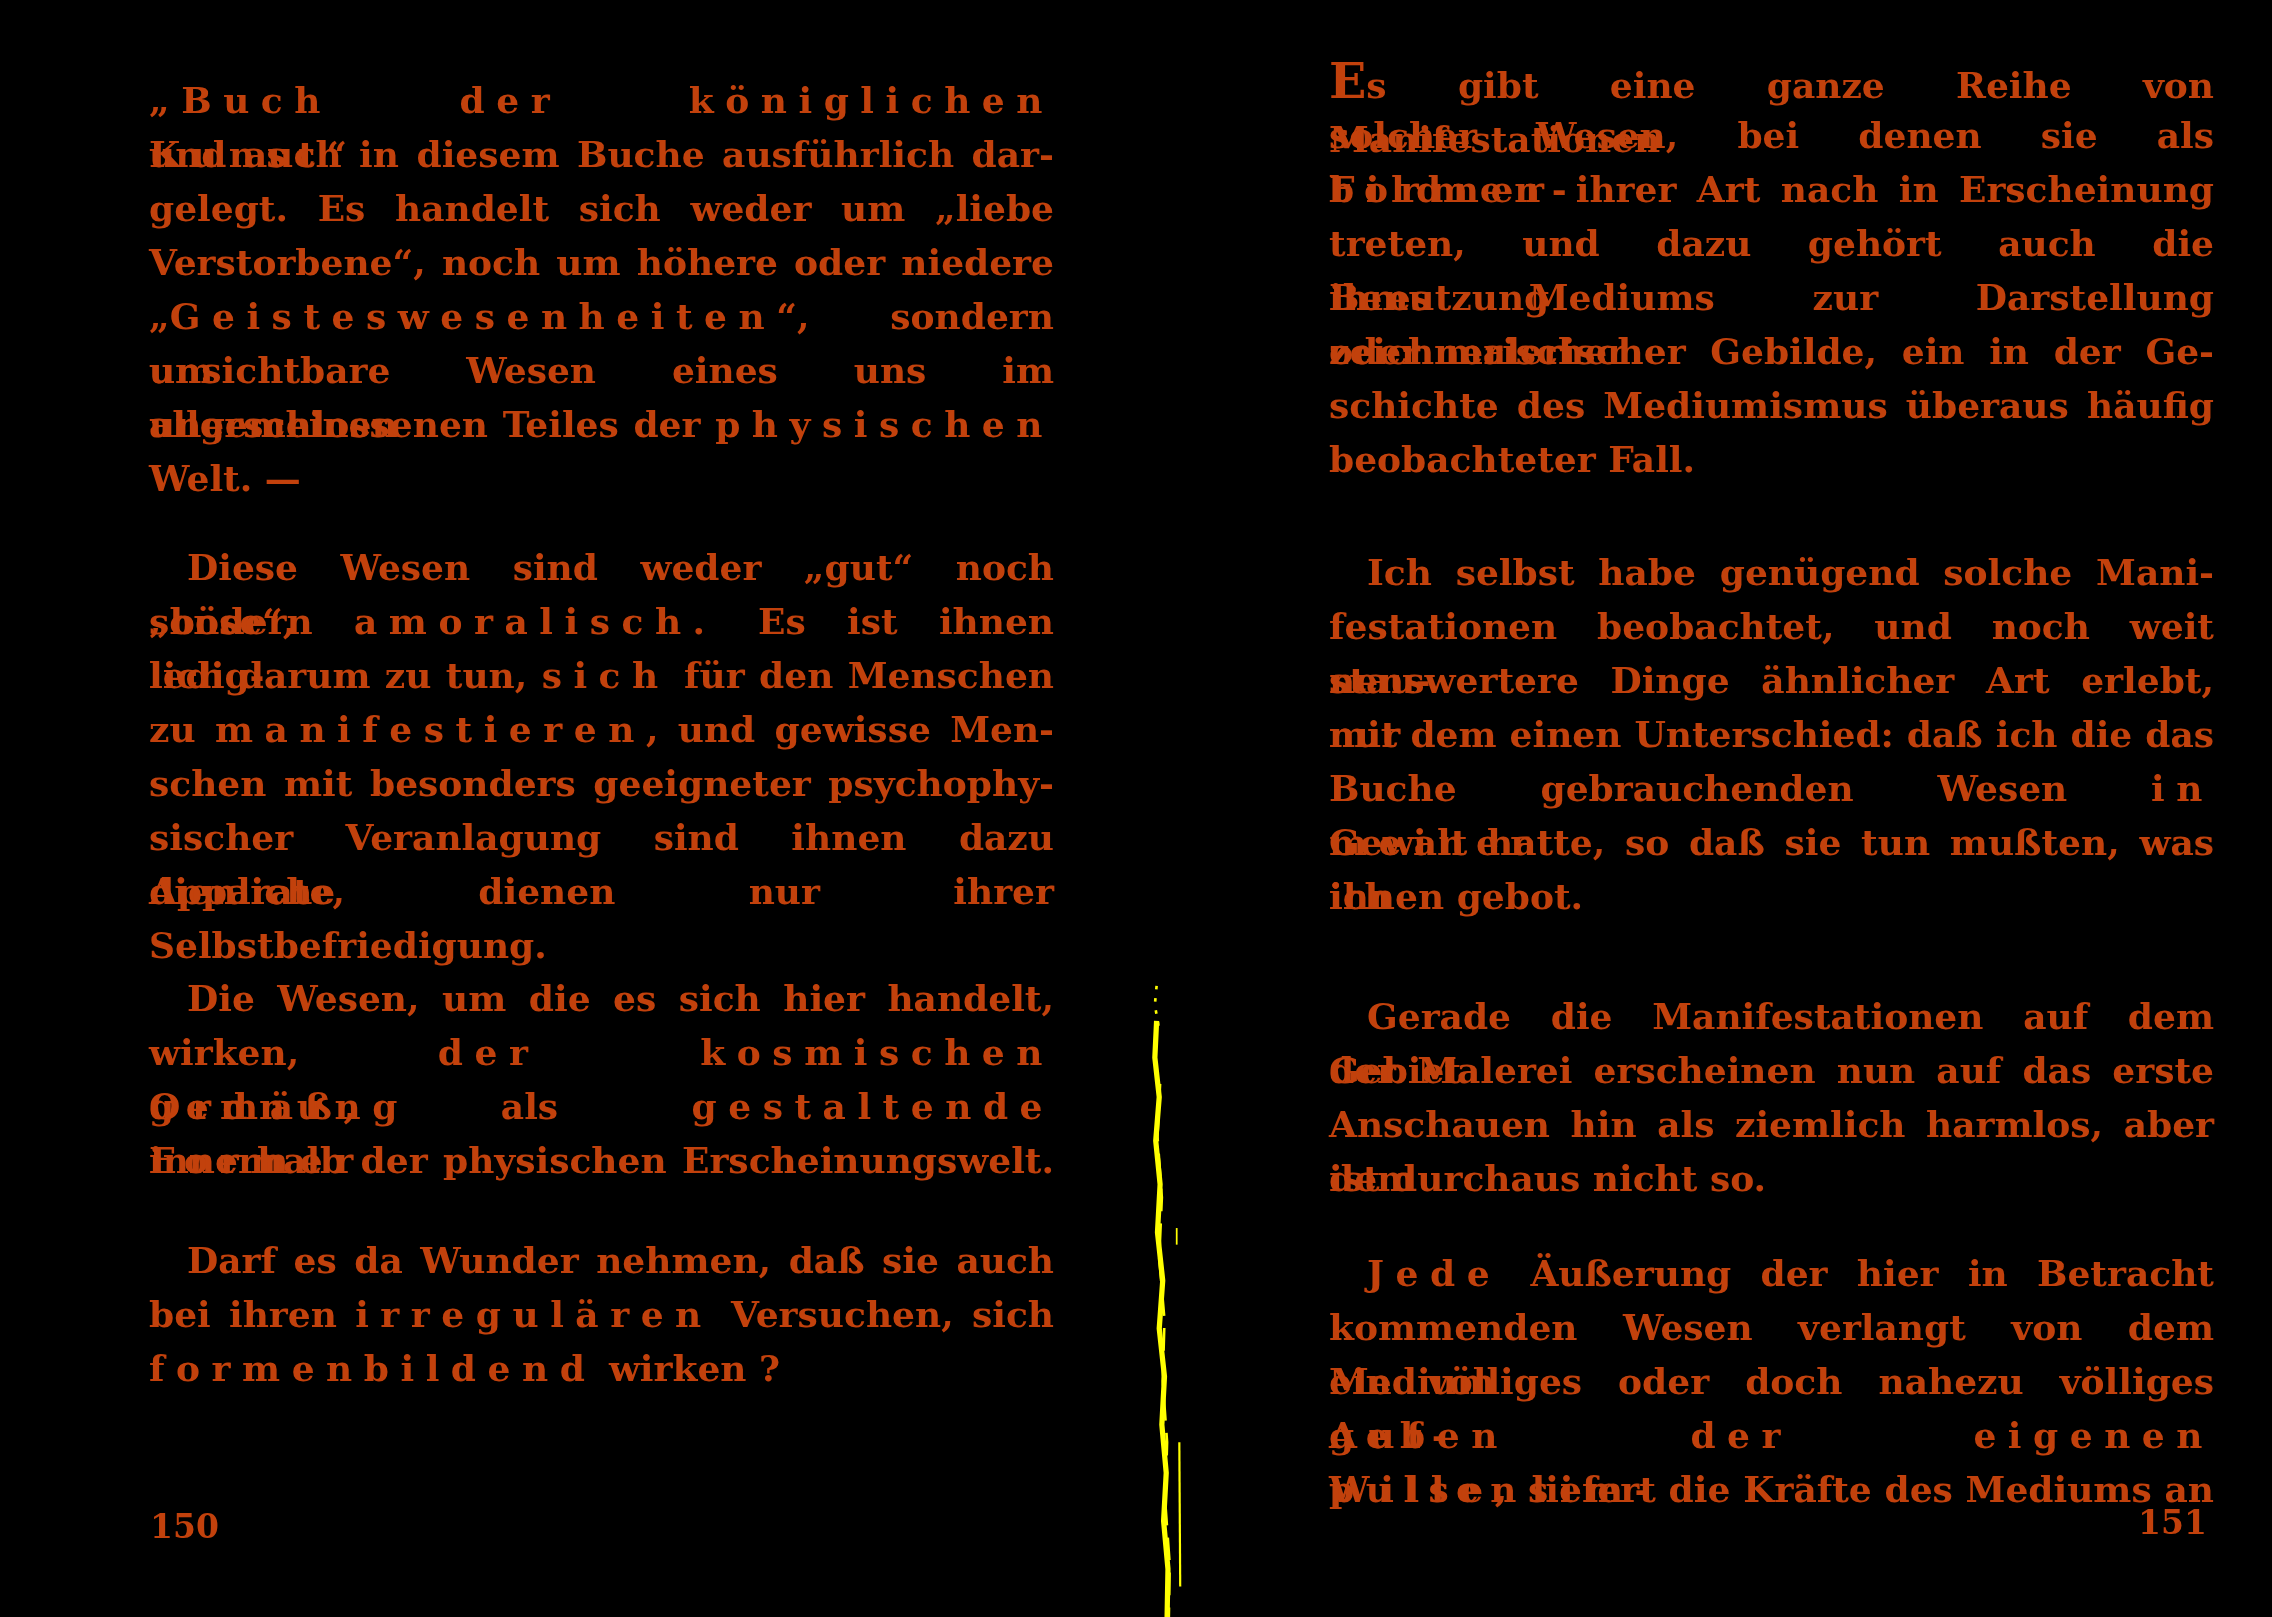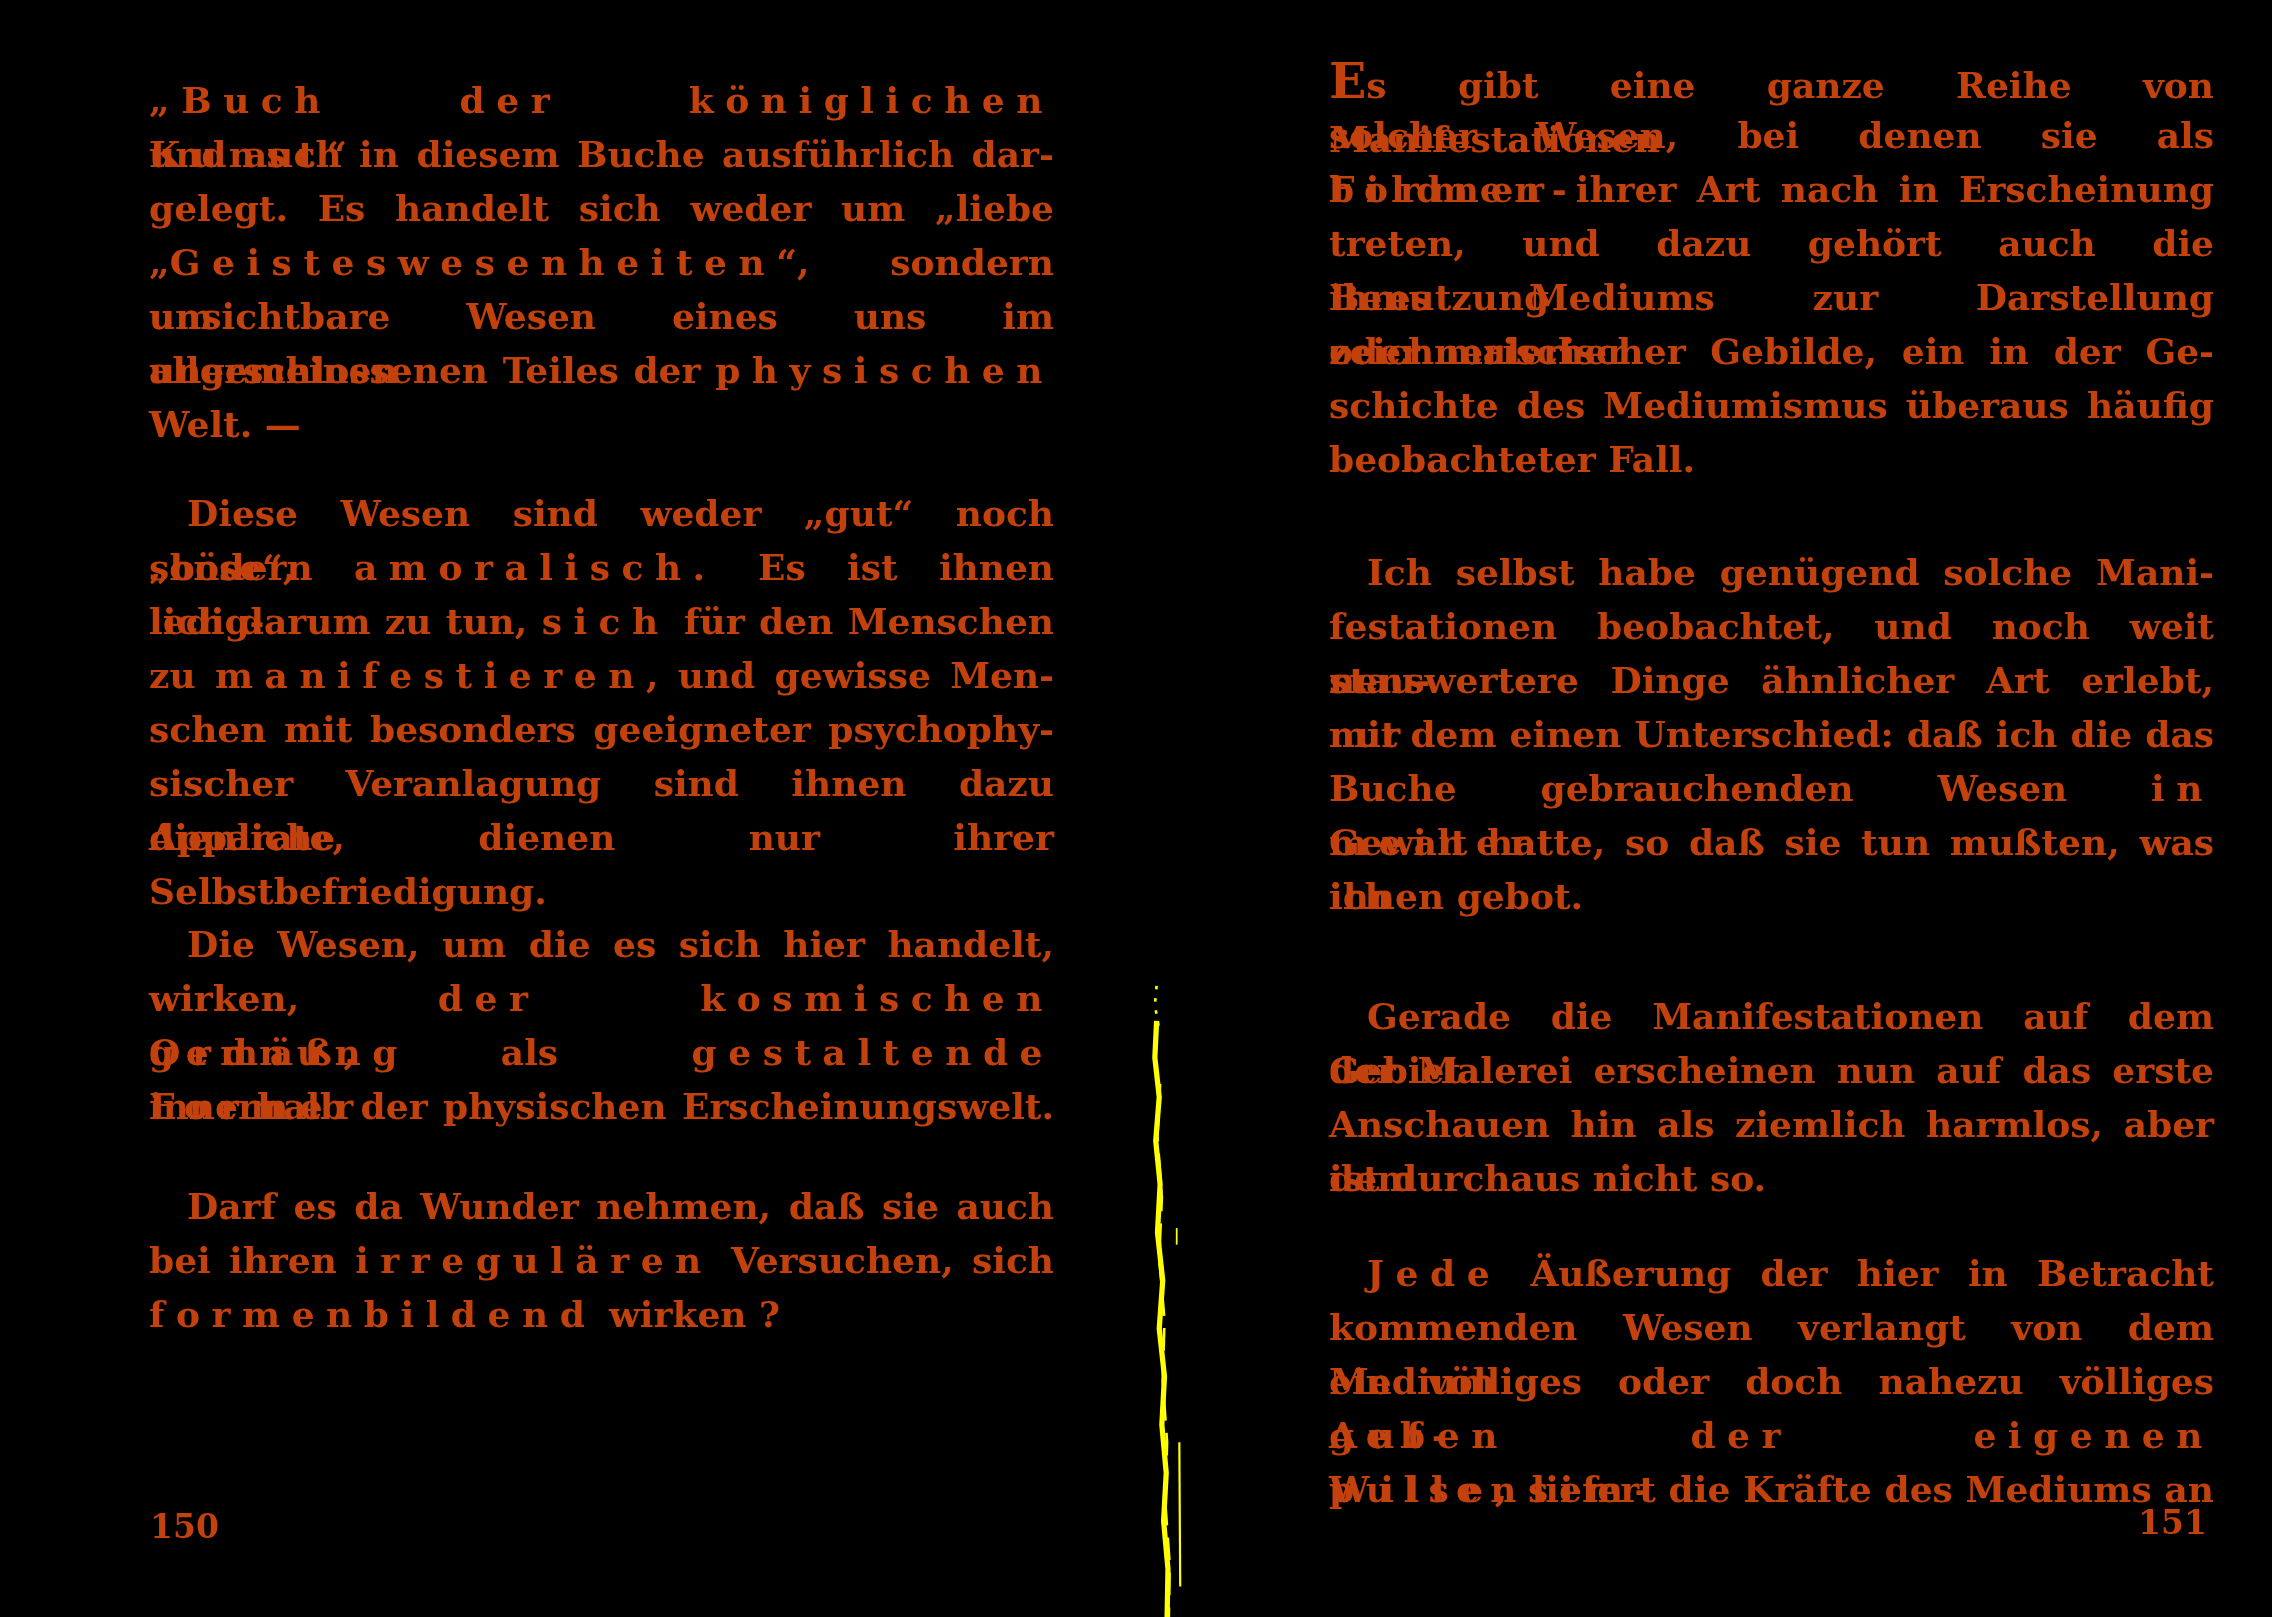--- a/index.html
+++ b/index.html
@@ -44,20 +44,21 @@
 </head>
 <body>
 
 <div id="canvas">
 
   <div class="page" id="leftPage">
       <div class="para">
         <div class="line j"><span class="sp">„Buch der königlichen Kunst“</span></div>
         <div class="line j"><span class="">und auch in diesem Buche ausführlich dar-</span></div>
         <div class="line j"><span class="">gelegt. Es handelt sich weder um „liebe</span></div>
+        <div class="line j"><span class="">Verstorbene“, noch um höhere oder niedere</span></div>
         <div class="line j"><span class="">„</span><span class="sp">Geisteswesenheiten</span><span class="">“, sondern um</span></div>
         <div class="line j"><span class="">unsichtbare Wesen eines uns im allgemeinen</span></div>
         <div class="line j"><span class="">unerschlossenen Teiles der </span><span class="sp">physischen</span></div>
         <div class="line l"><span class="">Welt. —</span></div>
       </div>
       <div class="para ind">
         <div class="line j"><span class="">Diese Wesen sind weder „gut“ noch „böse“,</span></div>
         <div class="line j"><span class="">sondern </span><span class="sp">amoralisch.</span><span class=""> Es ist ihnen ledig-</span></div>
         <div class="line j"><span class="">lich darum zu tun, </span><span class="sp">sich</span><span class=""> für den Menschen</span></div>
         <div class="line j"><span class="">zu </span><span class="sp">manifestieren</span><span class="">, und gewisse Men-</span></div>

